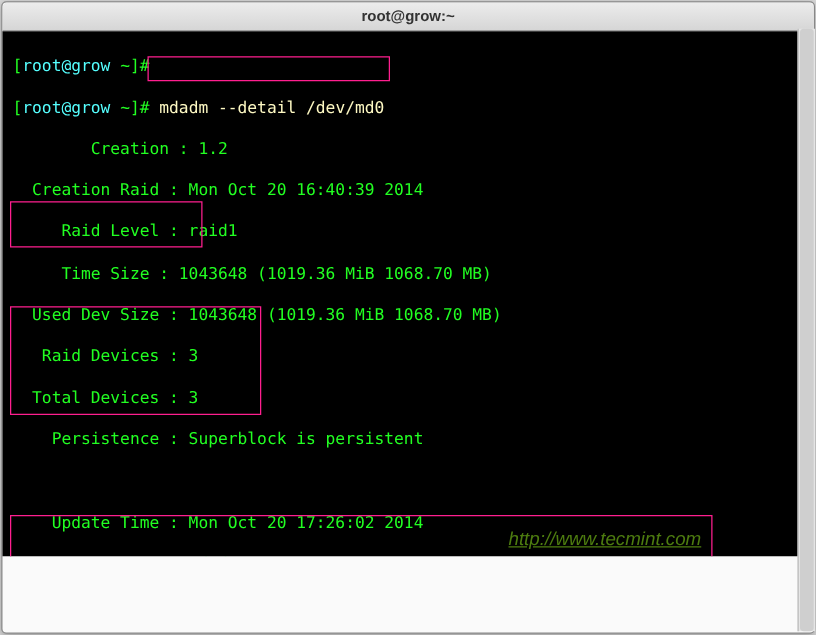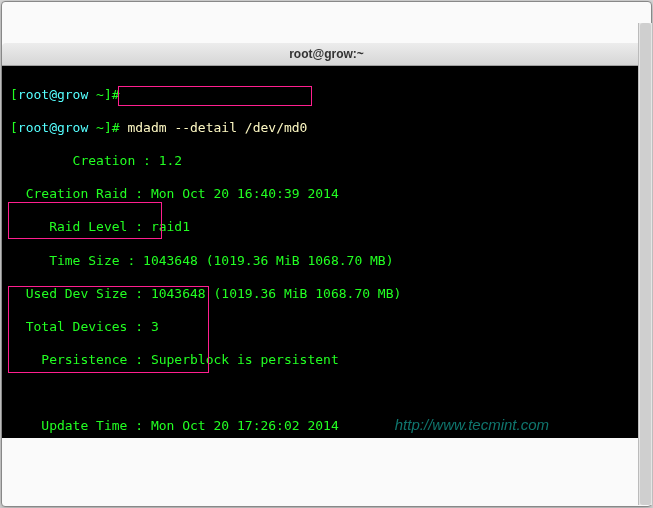--- a/index.html
+++ b/index.html
@@ -26,52 +26,52 @@
     background: linear-gradient(to bottom,#ececec,#d6d6d6);
     border-bottom: 1px solid #a0a0a0;
     border-radius: 4px 4px 0 0;
     text-align: center;
     line-height: 22px;
     font-family: sans-serif;
     font-weight: bold;
     color: #333;
     font-size: 12px;
     position: relative;
-    margin-top: 41px;
   }
   .terminal {
     background: #000;
     color: #0f0;
     width: 100%;
-    height: 372px;
+    height: 420px;
     box-sizing: border-box;
     padding: 4px 8px 4px 8px;
     white-space: pre;
     line-height: 16.6px;
     position: relative;
     overflow: hidden;
   }
   .line { height: 16.6px; }
   .green { color: #22ff22; }
   .white { color: #fef9c3; }
   .cyan  { color: #55ffff; }
   .hl {
     position: absolute;
     border: 1px solid #ff1f8f;
     pointer-events: none;
   }
   .watermark {
     position: absolute;
     bottom: 4px;
-    right: 102px;
-    color: #0f766e;
+    right: 90px;
+    color: #4d7c0f;
     font-family: "Segoe UI", Arial, sans-serif;
     font-size: 15px;
     font-style: italic;
     font-weight: 500;
+    text-decoration: underline;
   }
   .scrollbar {
     position: absolute;
     top: 23px;
     right: 1px;
     width: 13px;
     height: 482px;
     background: #e5e5e5;
     border-left: 1px solid #bbb;
   }
@@ -92,20 +92,21 @@
   <div class="titlebar"><span>root@grow:~</span></div>
 
   <div class="terminal">
 <div class="line"><span class="green">[</span><span class="cyan">root@grow</span><span class="green"> </span><span class="green">~</span><span class="green">]#</span></div>
 <div class="line"><span class="green">[</span><span class="cyan">root@grow</span><span class="green"> </span><span class="green">~</span><span class="green">]#</span><span class="white"> </span><span class="white">mdadm --detail /dev/md0</span></div>
 <div class="line"><span class="green">        Creation</span><span class="green"> : </span><span class="green">1.2</span></div>
 <div class="line"><span class="green">  Creation Raid</span><span class="green"> : </span><span class="green">Mon Oct 20 16:40:39 2014</span></div>
 <div class="line"><span class="green">     Raid Level</span><span class="green"> : </span><span class="green">raid1</span></div>
 <div class="line"><span class="green">     Time Size</span><span class="green"> : </span><span class="green">1043648 (1019.36 MiB 1068.70 MB)</span></div>
 <div class="line"><span class="green">  Used Dev Size</span><span class="green"> : </span><span class="green">1043648 (1019.36 MiB 1068.70 MB)</span></div>
+<div class="line"><span class="green">   Raid Devices</span><span class="green"> : </span><span class="green">3</span></div>
 <div class="line"><span class="green">  Total Devices</span><span class="green"> : </span><span class="green">3</span></div>
 <div class="line"><span class="green">    Persistence</span><span class="green"> : </span><span class="green">Superblock is persistent</span></div>
 <div class="line"></div>
 <div class="line"><span class="green">    Update Time</span><span class="green"> : </span><span class="green">Mon Oct 20 17:26:02 2014</span></div>
 <div class="line"><span class="green">          State</span><span class="green"> : </span><span class="green">mdadm</span></div>
 
 
 
 
 

